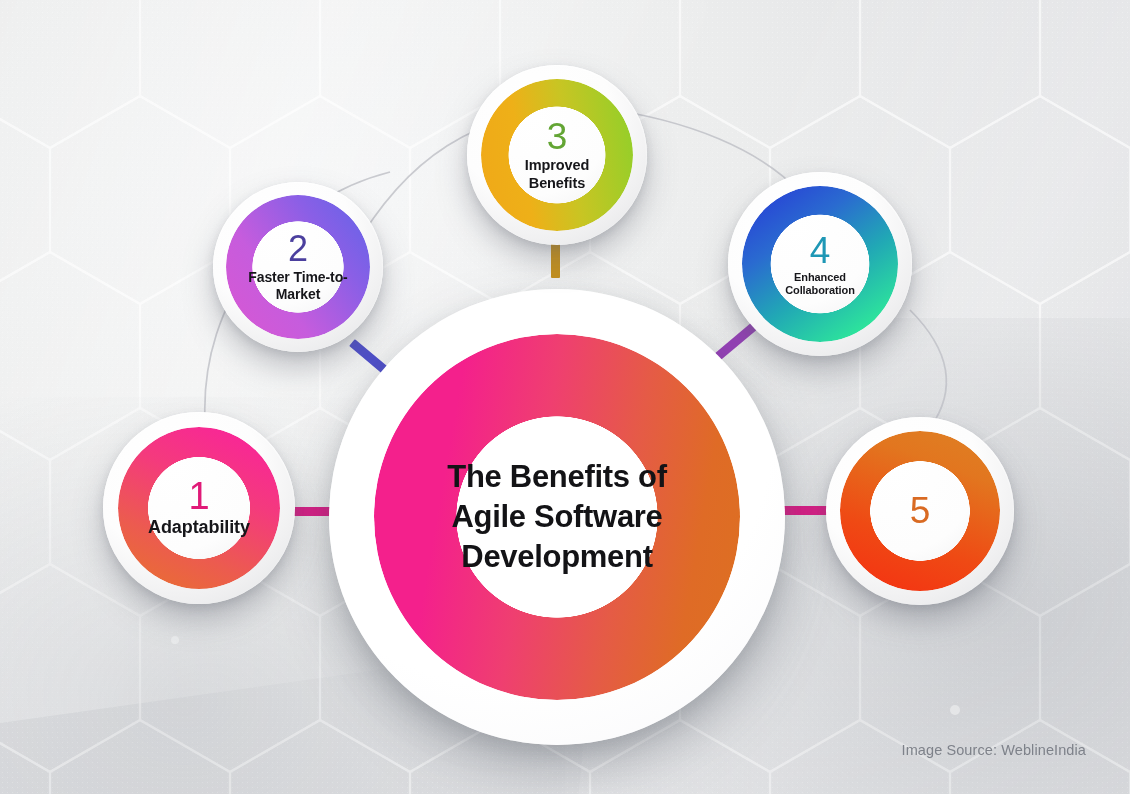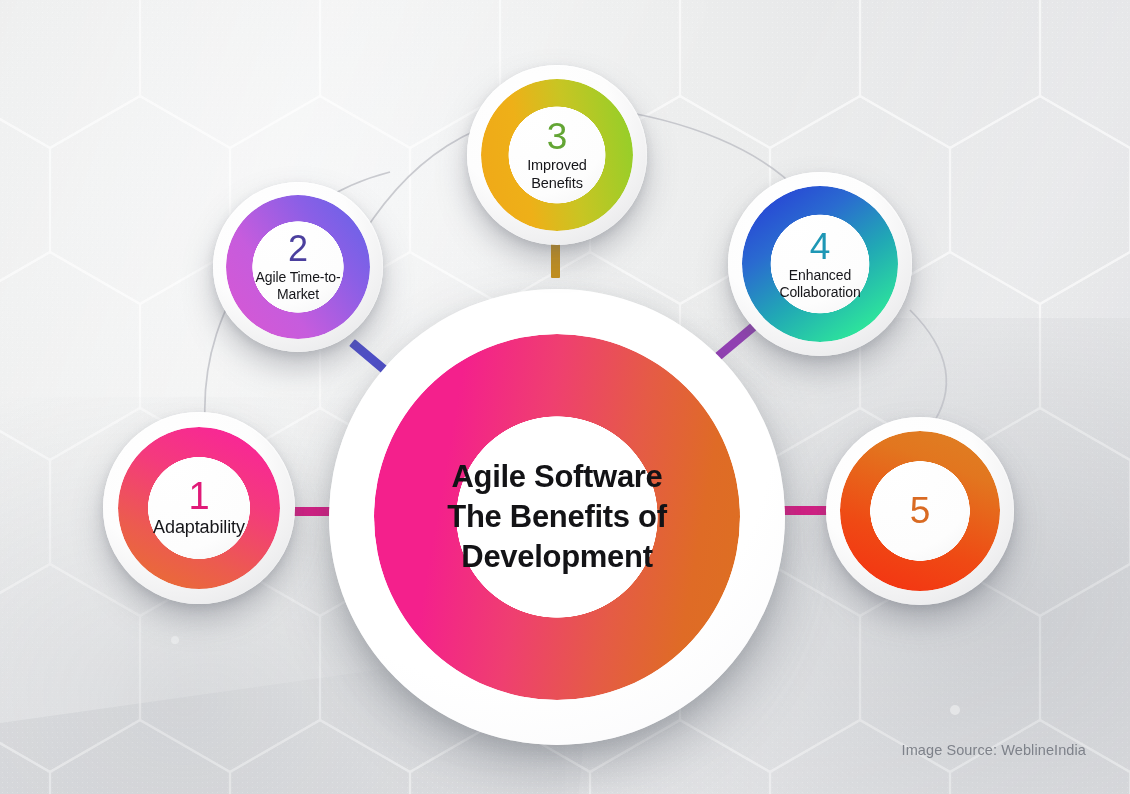--- a/index.html
+++ b/index.html
@@ -98,21 +98,21 @@
     width: 84%;
     line-height: 1.18;
   }
   .node-num {
     font-weight: 400;
     line-height: 1;
     margin-bottom: 2px;
     font-family: "Liberation Sans", sans-serif;
   }
   .node-label {
-    font-weight: 400;
+    font-weight: 700;
     color: #16161a;
     letter-spacing: -0.1px;
   }
 
   
   #hub {
     position: absolute;
     left: 329px;
     top: 289px;
     width: 456px;
@@ -239,22 +239,22 @@
 
   <div class="bar" style="left:551px; top:230px; width:9px; height:48px; background:#c7921d;"></div>
 
   <div class="bar" style="left:718px; top:352px; width:48px; background:#9641b8; transform: rotate(-40deg); transform-origin: left center;"></div>
 
   <div class="bar" style="left:772px; top:506px; width:62px; background:#d91d86;"></div>
 
   <div id="hub">
     <div id="hub-ring" class="ring"></div>
     <div id="hub-title">
+      <div>The Benefits of</div>
       <div>Agile Software</div>
-      <div>The Benefits of</div>
       <div>Development</div>
     </div>
   </div>
 
   <div class="node" style="left:103px; top:412px; width:192px; height:192px;">
     <div class="ring" style="left:15px; top:15px; width:162px; height:162px; --rw:6.5px;
                 --ring-grad: linear-gradient(25deg, #e8722c 0%, #ec5b4f 30%, #f43a7d 62%, #fa1fa0 100%);"></div>
     <div class="node-inner">
       <div class="node-num" style="font-size:38px; color:#e01a78;">1</div>
       <div class="node-label" style="font-size:18px;">
@@ -262,21 +262,21 @@
       </div>
     </div>
   </div>
 
   <div class="node" style="left:213px; top:182px; width:170px; height:170px;">
     <div class="ring" style="left:13px; top:13px; width:144px; height:144px; --rw:5.5px;
                 --ring-grad: linear-gradient(55deg, #d957d2 0%, #c65cdd 35%, #8a5fe6 70%, #5f64e8 100%);"></div>
     <div class="node-inner">
       <div class="node-num" style="font-size:36px; color:#4b3f9e;">2</div>
       <div class="node-label" style="font-size:14px;">
-        <div>Agile Time-to-</div>
+        <div>Faster Time-to-</div>
         <div>Market</div>
       </div>
     </div>
   </div>
 
   <div class="node" style="left:467px; top:65px; width:180px; height:180px;">
     <div class="ring" style="left:14px; top:14px; width:152px; height:152px; --rw:5.5px;
                 --ring-grad: linear-gradient(80deg, #f0a818 0%, #eeb018 30%, #c8c523 58%, #8ed02a 100%);"></div>
     <div class="node-inner">
       <div class="node-num" style="font-size:37px; color:#63a534;">3</div>
@@ -285,21 +285,21 @@
         <div>Benefits</div>
       </div>
     </div>
   </div>
 
   <div class="node" style="left:728px; top:172px; width:184px; height:184px;">
     <div class="ring" style="left:14px; top:14px; width:156px; height:156px; --rw:6px;
                 --ring-grad: linear-gradient(145deg, #2735d8 0%, #2a6bd0 32%, #21a8b5 58%, #2ee89a 88%, #2ee89a 100%);"></div>
     <div class="node-inner">
       <div class="node-num" style="font-size:37px; color:#1e97b5;">4</div>
-      <div class="node-label" style="font-size:14px;">
+      <div class="node-label" style="font-size:11px;">
         <div>Enhanced</div>
         <div>Collaboration</div>
       </div>
     </div>
   </div>
 
   <div class="node" style="left:826px; top:417px; width:188px; height:188px;">
     <div class="ring" style="left:14px; top:14px; width:160px; height:160px; --rw:7px;
                 --ring-grad: linear-gradient(20deg, #f52f12 0%, #ef4a14 35%, #e2761f 75%, #de8124 100%);"></div>
     <div class="node-inner">

